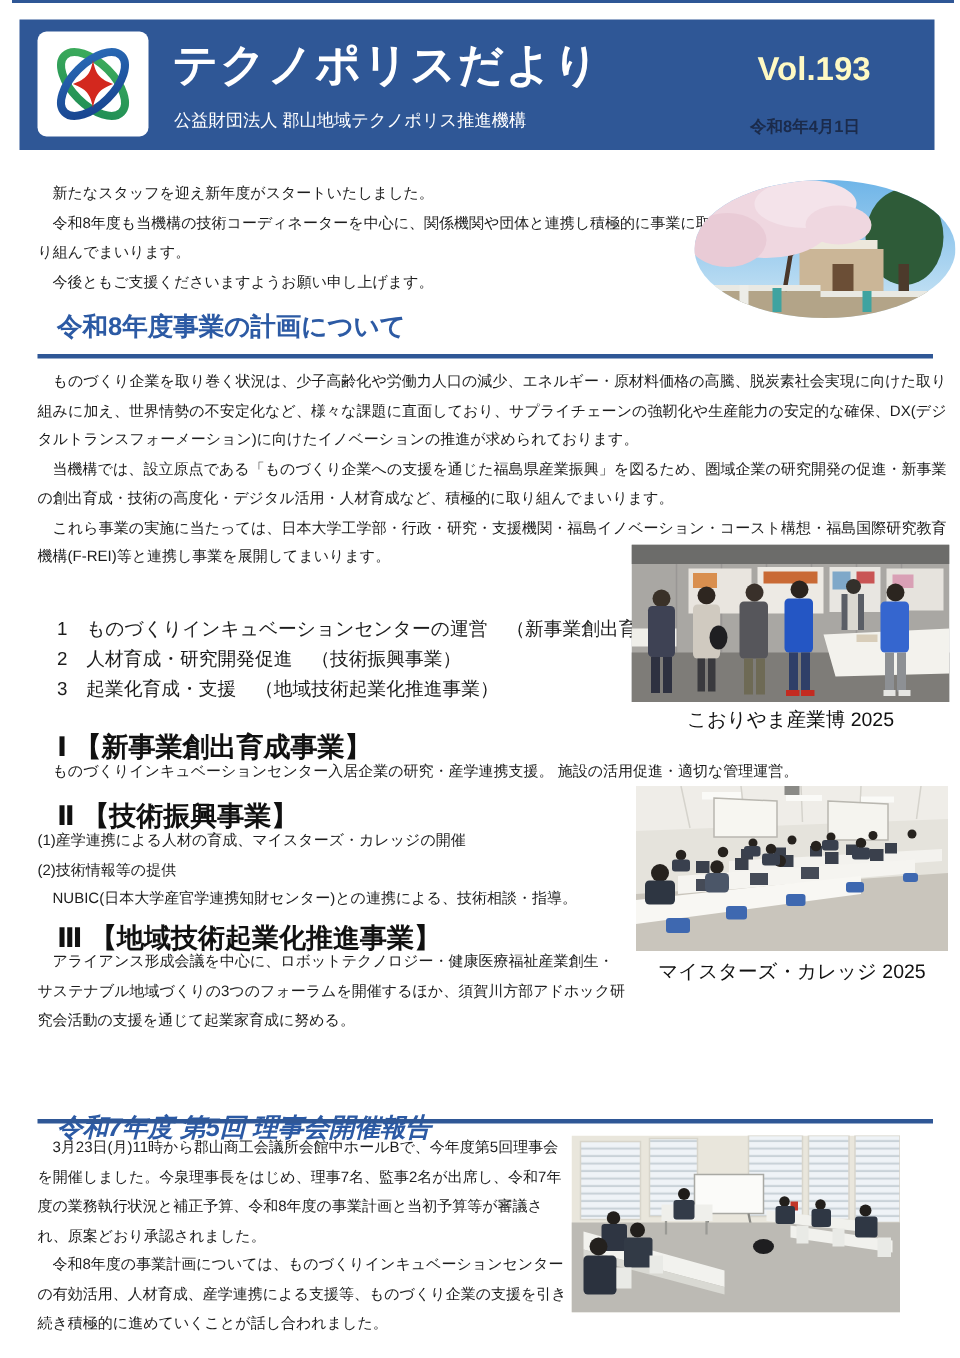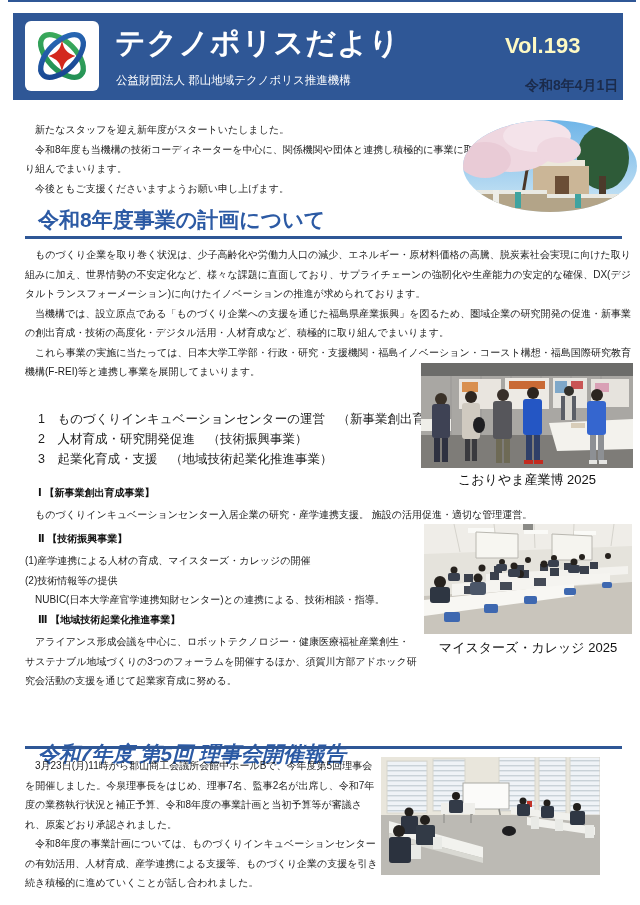--- a/index.html
+++ b/index.html
@@ -8,49 +8,49 @@
   .topline{position:absolute;left:8px;top:0;width:628px;height:2px;background:#2F5796;}
 
   
   .band{position:absolute;left:13px;top:13px;width:610px;height:87px;background:#2F5796;}
   .logo-box{position:absolute;left:12px;top:8px;width:74px;height:70px;background:#ffffff;
             border-radius:6px;display:flex;align-items:center;justify-content:center;}
   .title{position:absolute;left:102px;top:10px;margin:0;font-size:30px;font-weight:bold;
          color:#ffffff;letter-spacing:1px;white-space:nowrap;}
   .subtitle{position:absolute;left:103px;top:60px;font-size:11.5px;color:#ffffff;white-space:nowrap;}
   .vol{position:absolute;left:492px;top:20px;font-size:22px;font-weight:bold;color:#fef9c3;}
-  .issue-date{position:absolute;left:487px;top:64px;font-size:14px;font-weight:bold;color:#1B2B4B;white-space:nowrap;margin-left:25px;}
+  .issue-date{position:absolute;left:487px;top:64px;font-size:11px;font-weight:bold;color:#1B2B4B;white-space:nowrap;}
 
   .ml{white-space:pre-line;}
   .bodytext{font-size:10px;line-height:19.5px;color:#1c1c1c;}
 
   .intro{position:absolute;left:25px;top:120px;width:452px;}
   figure{margin:0;padding:0;}
   .photo svg{display:block;width:100%;height:100%;}
   .oval{position:absolute;left:463px;top:120px;width:174px;height:92px;}
 
-  .sec-heading{position:absolute;left:38px;margin:0;font-size:21px;font-weight:bold;
+  .sec-heading{position:absolute;left:38px;margin:0;font-size:17px;font-weight:bold;
                color:#2C5AA4;white-space:nowrap;}
   .h-plan{top:206px;}
   .h-board{top:740px;font-style:italic;}
   .rule{position:absolute;left:25px;width:597px;height:3px;background:#2F5796;}
   .rule-plan{top:236px;}
   .rule-board{top:746px;}
 
   .plan-paras{position:absolute;left:25px;top:245px;width:606px;text-align:justify;}
   .pri-head{position:absolute;left:38px;top:386px;font-size:13.5px;font-weight:bold;color:#111111;}
   .pri-list{position:absolute;left:38px;top:409px;font-size:12.5px;line-height:20px;}
 
   .expo{position:absolute;left:421px;top:363px;width:212px;height:105px;}
   .caption{position:absolute;text-align:center;font-size:13px;color:#111111;}
   .cap-expo{left:421px;top:471px;width:212px;}
   .classroom{position:absolute;left:424px;top:524px;width:208px;height:110px;}
   .cap-class{left:424px;top:639px;width:208px;}
 
-  .sub-title{position:absolute;left:38px;font-size:10px;font-weight:bold;color:#111111;white-space:nowrap;}
+  .sub-title{position:absolute;left:38px;font-size:18px;font-weight:bold;color:#111111;white-space:nowrap;}
   .s1{top:486px;}
   .s1b{position:absolute;left:25px;top:505px;width:606px;}
   .s2{top:532px;}
   .s2b{position:absolute;left:25px;top:551px;width:396px;}
   .s3{top:613px;}
   .s3b{position:absolute;left:25px;top:632px;width:392px;}
   .closing{position:absolute;left:25px;top:691px;width:606px;}
 
   .board{position:absolute;left:25px;top:756px;width:354px;}
   .meeting{position:absolute;left:381px;top:757px;width:219px;height:118px;}

